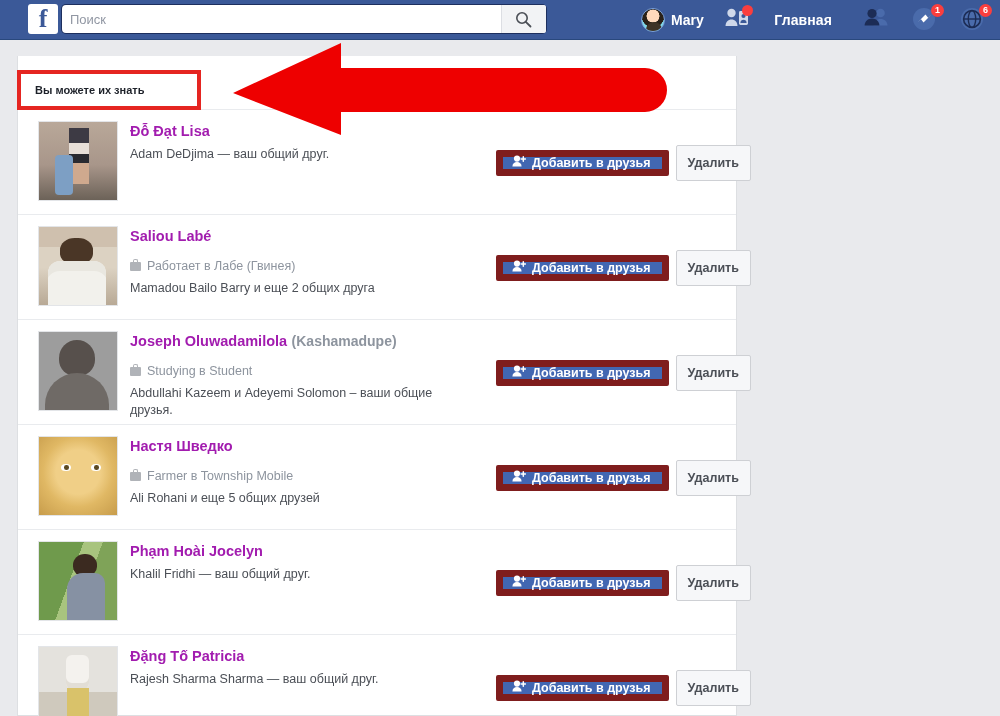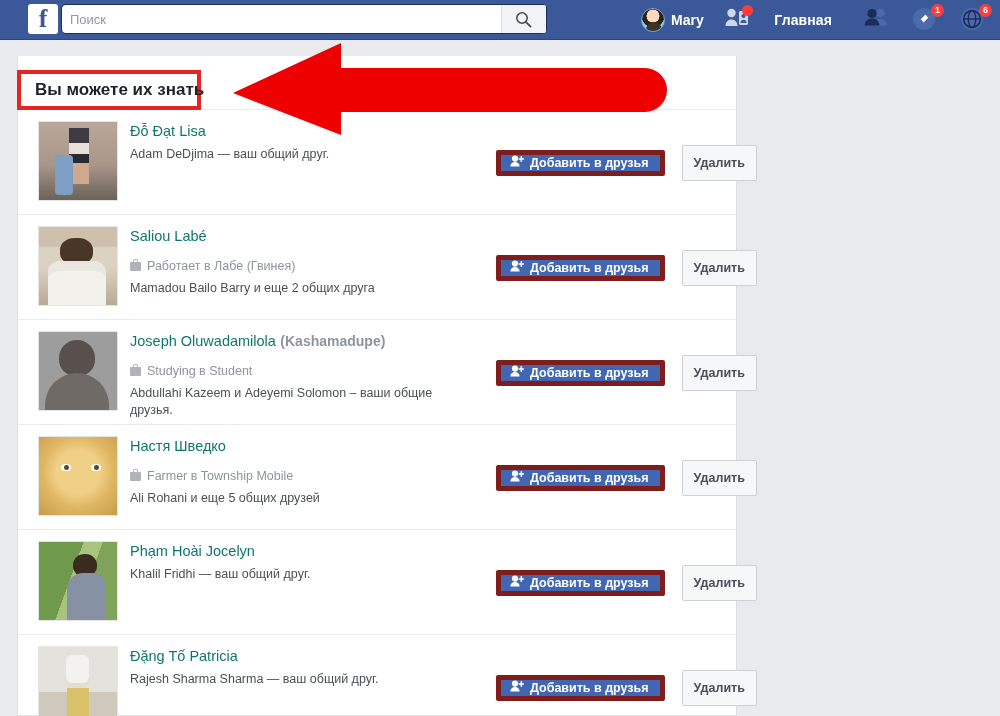--- a/index.html
+++ b/index.html
@@ -86,38 +86,38 @@
   .card-header {
     position: relative; height: 54px; border-bottom: 1px solid #e9ebee;
     box-sizing: border-box;
   }
   .header-box {
     position: absolute; left: -1px; top: 14px; width: 184px; height: 40px;
     border: 4px solid #e52521; background: #ffffff; box-sizing: border-box;
     display: flex; align-items: center; padding-left: 14px;
   }
   .header-title {
-    font-size: 17px; font-weight: bold; color: #1d2129; white-space: nowrap;
+    font-size: 11px; font-weight: bold; color: #1d2129; white-space: nowrap;
   }
 
   
   .rows { position: absolute; left: 0; top: 54px; right: 0; }
   .row {
     position: relative; height: 105px; padding: 12px 0 0 0;
     border-bottom: 1px solid #e9ebee; box-sizing: border-box;
   }
   .row:last-child { border-bottom: none; }
   .thumb {
     position: absolute; left: 20px; top: 11px; width: 80px; height: 80px;
     border: 1px solid #e3e5e8; box-sizing: border-box; overflow: hidden;
     background: #d7dae0;
   }
   .info { position: absolute; left: 112px; top: 12px; width: 345px; }
   .name {
-    font-size: 14.5px; font-weight: normal; color: #0f766e;
+    font-size: 14.5px; font-weight: bold; color: #a21caf;
     line-height: 18px; cursor: pointer; display: inline;
   }
   .nickname { font-size: 14px; font-weight: bold; color: #8d949e; }
   .work {
     margin-top: 13px; font-size: 12.5px; color: #8d949e;
     display: flex; align-items: center; line-height: 16px;
   }
   .briefcase {
     width: 11px; height: 9px; background: #b0b3b8; border-radius: 1px;
     margin-right: 6px; position: relative; flex: none;
@@ -125,28 +125,28 @@
   .briefcase::before {
     content: ""; position: absolute; left: 3px; top: -3px;
     width: 5px; height: 3px; border: 1.5px solid #b0b3b8;
     border-bottom: none; border-radius: 2px 2px 0 0; box-sizing: border-box;
   }
   .mutual {
     margin-top: 6px; font-size: 12.5px; color: #4b4f56; line-height: 17px;
   }
   .actions { position: absolute; left: 478px; top: 0; height: 105px; display: flex; align-items: center; }
   .btn-add {
-    height: 26px; background: #4267b2; border: 5px solid #7f1d1d;
+    height: 26px; background: #4267b2; border: 7px solid #7f1d1d;
     border-radius: 2px; color: #ffffff; font-size: 12.5px; font-weight: bold;
     display: flex; align-items: center; padding: 0 11px 0 9px;
     cursor: pointer; box-sizing: border-box; white-space: nowrap;
   }
   .ic-addfriend { margin-right: 6px; flex: none; }
   .btn-remove {
-    height: 36px; margin-left: 17px; background: #f6f7f9;
+    height: 36px; margin-left: 7px; background: #f6f7f9;
     border: 1px solid #ced0d4; border-radius: 2px; color: #4b4f56;
     font-size: 12.5px; font-weight: bold; display: flex; align-items: center;
     padding: 0 11px; cursor: pointer; box-sizing: border-box; white-space: nowrap;
   }
 
   
   .arrow { position: absolute; left: 225px; top: 36px; pointer-events: none; }
 
   
   .ph { width: 100%; height: 100%; position: relative; }

